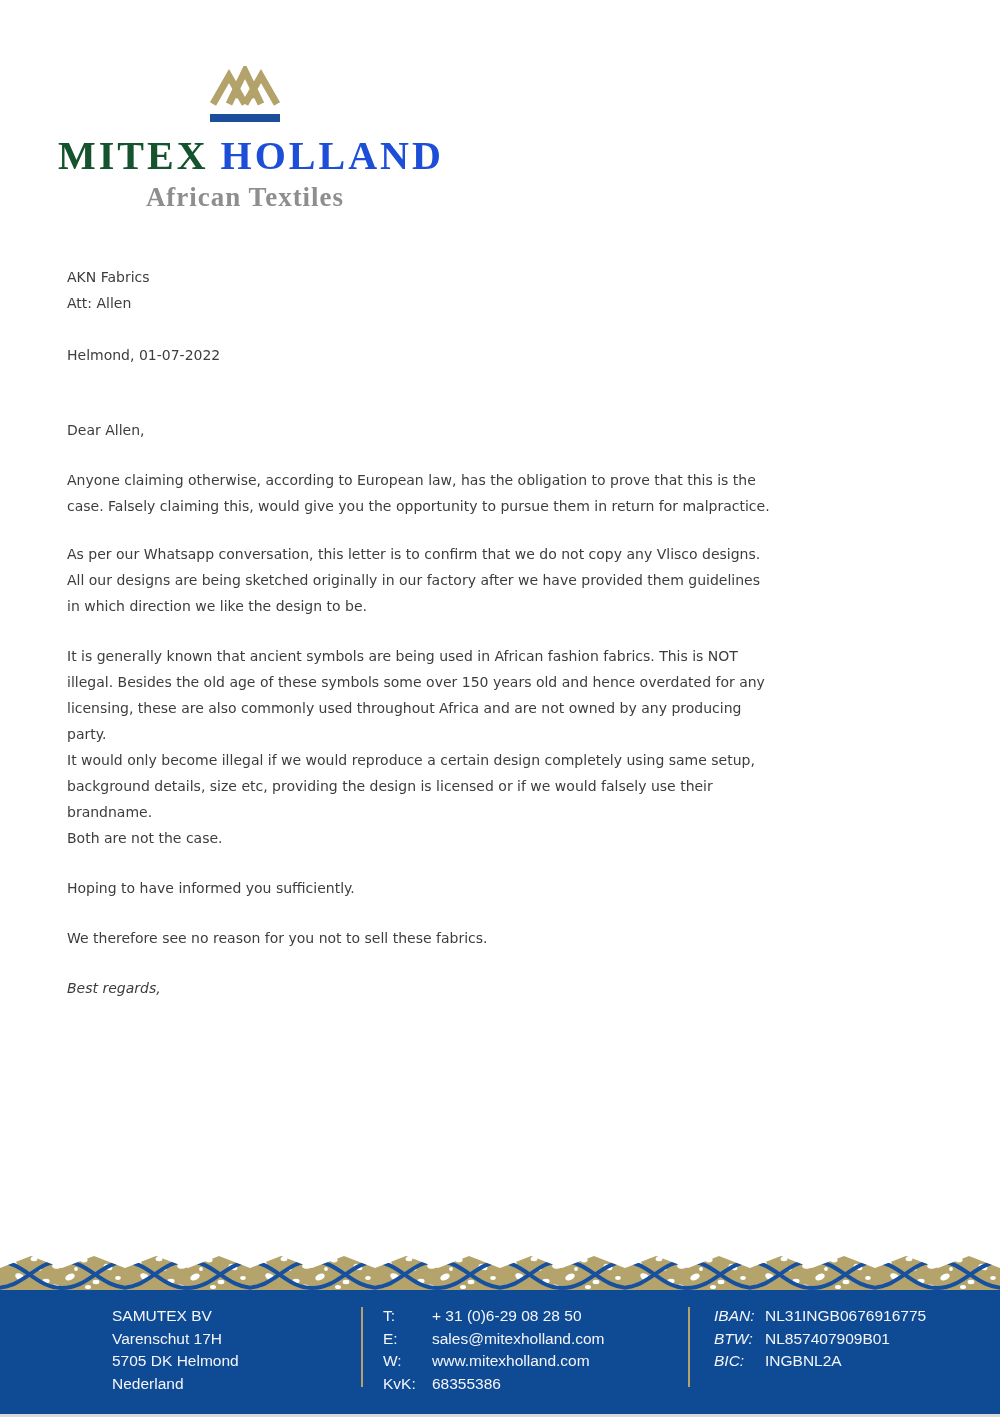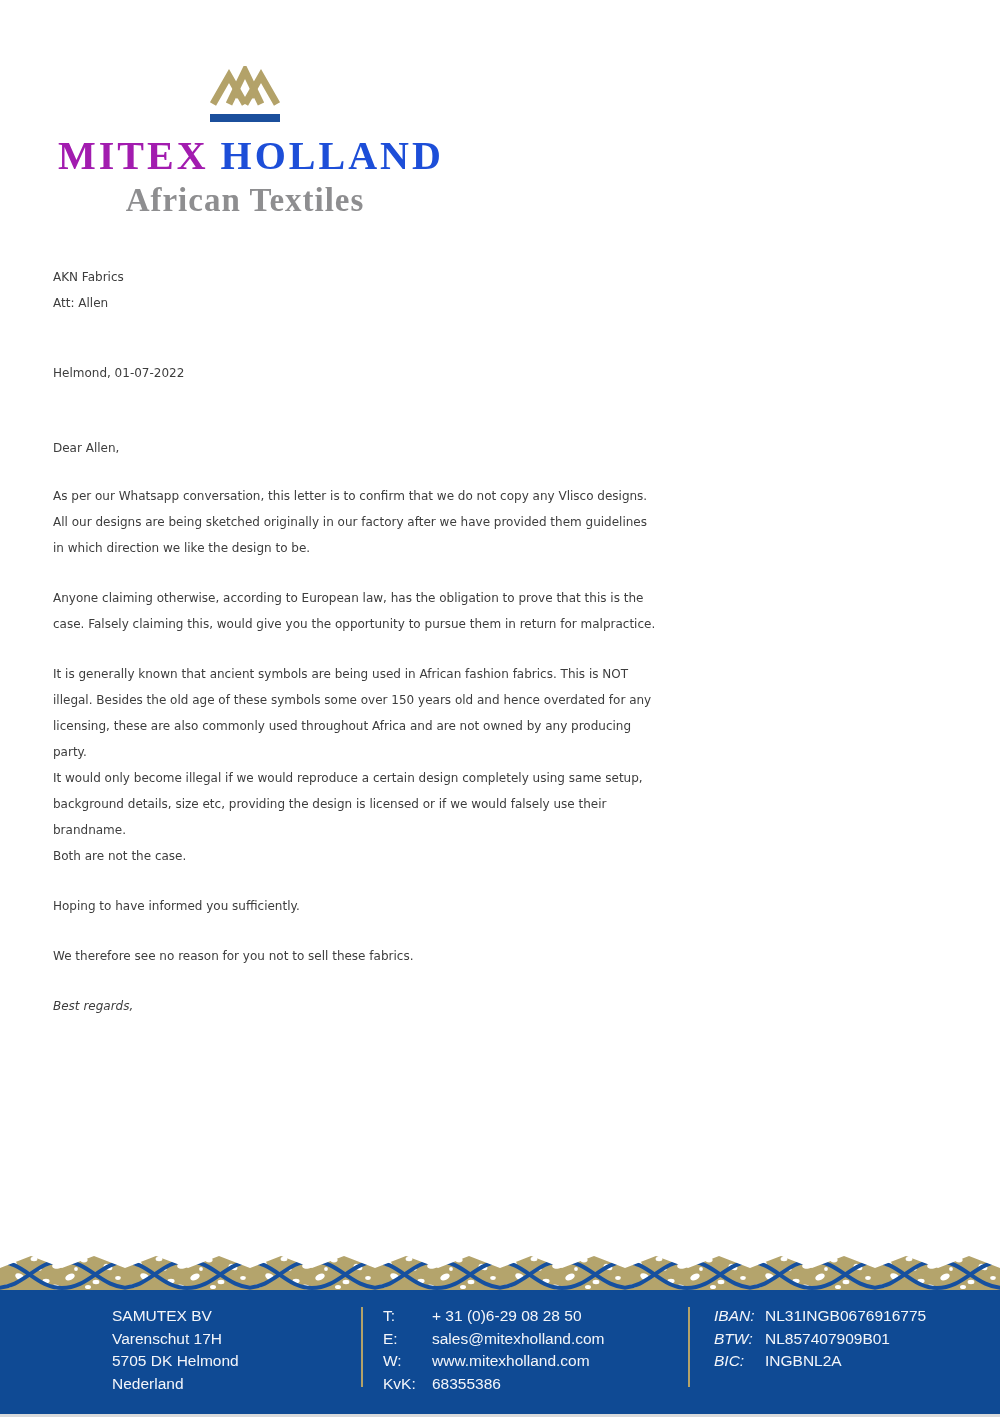--- a/index.html
+++ b/index.html
@@ -14,36 +14,36 @@
     position:absolute; top:66px; left:58px; width:374px;
     text-align:center;
   }
   .crown { display:block; margin:0 auto; }
   .brand-line {
     margin-top:8px;
     font-family:"Liberation Serif", serif;
     font-weight:bold; font-size:40px; letter-spacing:3px;
     white-space:nowrap;
   }
-  .brand-mitex  { color:#a21caf; margin-right:12px; }
+  .brand-mitex  { color:#14532d; margin-right:12px; }
   .brand-holland{ color:#1d4ed8; }
   .tagline {
     margin-top:3px;
     font-family:"Liberation Serif", serif;
-    font-weight:bold; font-size:33px; letter-spacing:1px;
+    font-weight:bold; font-size:27px; letter-spacing:1px;
     color:#8e8e90;
   }
 
   
   .letter {
-    position:absolute; left:53px; top:264px; width:925px;
-    color:#3d3d3d; font-size:12px; line-height:26px;
+    position:absolute; left:67px; top:264px; width:925px;
+    color:#3d3d3d; font-size:14px; line-height:26px;
   }
   .prewrap { white-space:pre-line; }
-  .dateline   { margin-top:44px; }
+  .dateline   { margin-top:26px; }
   .salutation { margin-top:49px; }
   .para       { margin:24px 0 0 0; }
   .para-first { margin-top:22px; }
   .closing    { margin-top:24px;font-style:italic; }
   .signature  { margin-top:24px; }
 
   
   .band {
     position:absolute; left:0; top:1253px; width:1000px; height:42px;
     display:block;
@@ -89,25 +89,25 @@
       <span class="brand-mitex">MITEX</span><span class="brand-holland">HOLLAND</span>
     </div>
     <div class="tagline">African Textiles</div>
   </header>
 
   <main class="letter">
     <div class="recipient prewrap">AKN Fabrics
 Att: Allen</div>
     <div class="dateline">Helmond, 01-07-2022</div>
     <div class="salutation">Dear Allen,</div>
+    <p class="para prewrap">Anyone claiming otherwise, according to European law, has the obligation to prove that this is the
+case. Falsely claiming this, would give you the opportunity to pursue them in return for malpractice.</p>
     <p class="para para-first prewrap">As per our Whatsapp conversation, this letter is to confirm that we do not copy any Vlisco designs.
 All our designs are being sketched originally in our factory after we have provided them guidelines
 in which direction we like the design to be.</p>
-    <p class="para prewrap">Anyone claiming otherwise, according to European law, has the obligation to prove that this is the
-case. Falsely claiming this, would give you the opportunity to pursue them in return for malpractice.</p>
     <p class="para prewrap">It is generally known that ancient symbols are being used in African fashion fabrics. This is NOT
 illegal. Besides the old age of these symbols some over 150 years old and hence overdated for any
 licensing, these are also commonly used throughout Africa and are not owned by any producing
 party.
 It would only become illegal if we would reproduce a certain design completely using same setup,
 background details, size etc, providing the design is licensed or if we would falsely use their
 brandname.
 Both are not the case.</p>
     <p class="para prewrap">Hoping to have informed you sufficiently.</p>
     <p class="para prewrap">We therefore see no reason for you not to sell these fabrics.</p>

